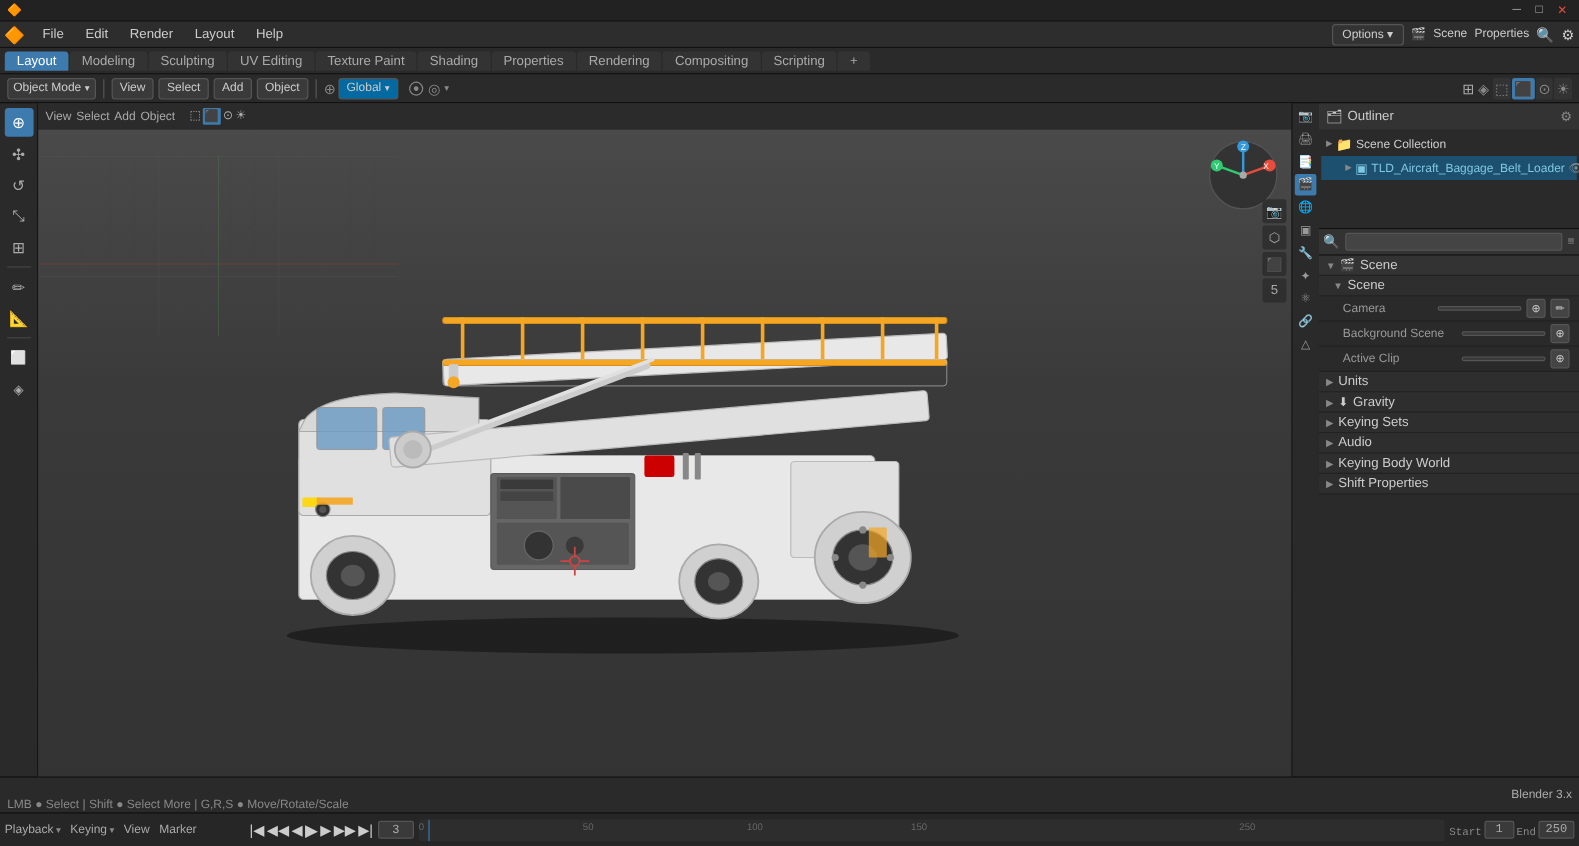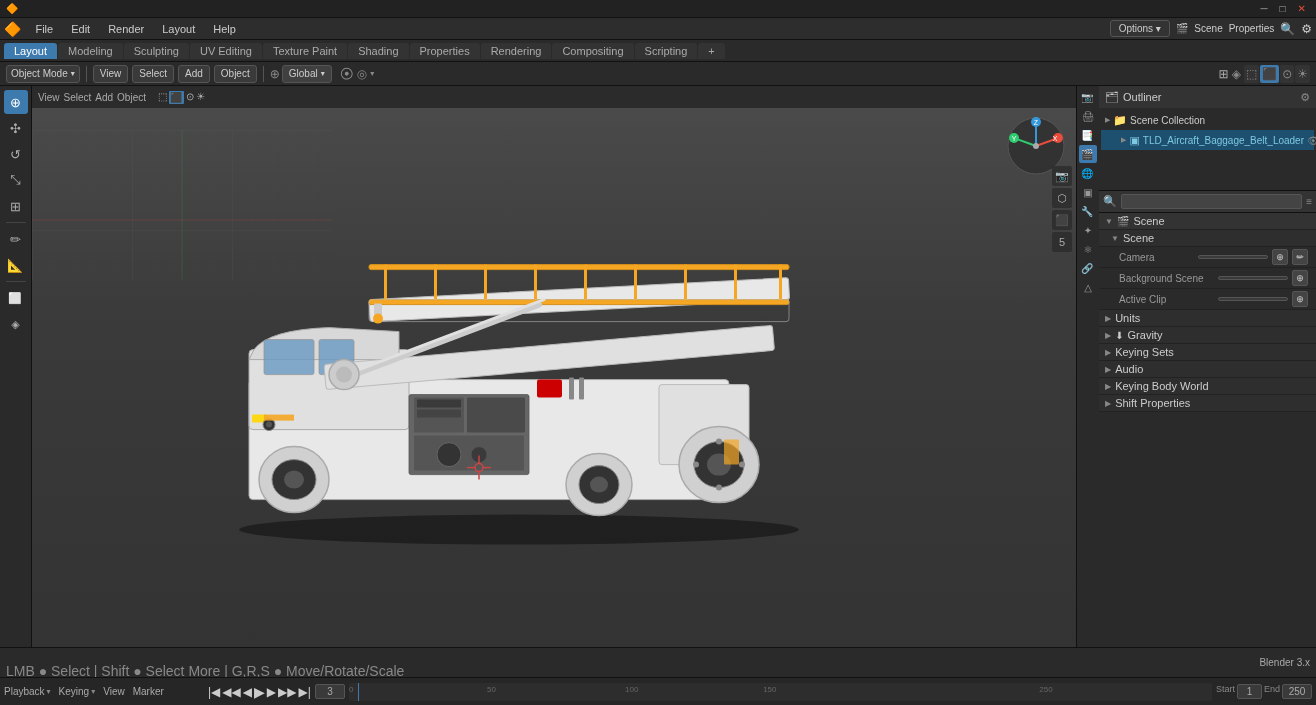--- a/index.html
+++ b/index.html
@@ -344,21 +344,21 @@
       padding: 1px 4px;
       border-radius: 3px;
       cursor: pointer;
       height: 18px;
       display: flex;
       align-items: center;
       gap: 3px;
     }
 
     .global-dropdown {
-      background: #404040;
+      background: #0369a1;
       border: 1px solid #555;
       color: #ccc;
       font-size: 10px;
       padding: 1px 6px;
       border-radius: 3px;
       cursor: pointer;
       height: 18px;
       display: flex;
       align-items: center;
       gap: 3px;
@@ -762,21 +762,21 @@
             </div>
 
           </div>
         </div>
       </div>
     </div>
 
   </div>
 
   <div id="status-bar">
-    <span style="font-size:14px;color:#888;margin-top:16px;">LMB ● Select  |  Shift ● Select More  |  G,R,S ● Move/Rotate/Scale</span>
+    <span style="font-size:10px;color:#888;margin-top:16px;">LMB ● Select  |  Shift ● Select More  |  G,R,S ● Move/Rotate/Scale</span>
     <span style="margin-left:auto;">Blender 3.x</span>
   </div>
 
   <div id="timeline">
     <div style="display:flex;align-items:center;gap:2px;min-width:200px;">
       <span style="cursor:pointer;color:#aaa;">Playback</span>
       <span style="font-size:8px;color:#888;">▾</span>
       <span style="cursor:pointer;color:#aaa;margin-left:6px;">Keying</span>
       <span style="font-size:8px;color:#888;">▾</span>
       <span style="cursor:pointer;color:#aaa;margin-left:6px;">View</span>
@@ -804,21 +804,21 @@
         <span style="position:absolute;left:16%;font-size:8px;color:#666;">50</span>
         <span style="position:absolute;left:32%;font-size:8px;color:#666;">100</span>
         <span style="position:absolute;left:48%;font-size:8px;color:#666;">150</span>
         <span style="position:absolute;left:64%;font-size:8px;color:#666;margin-top:47px;">200</span>
         <span style="position:absolute;left:80%;font-size:8px;color:#666;">250</span>
       </div>
 
       <div class="timeline-marker" style="left:1%;background:#3d7aad;z-index:5;"></div>
     </div>
 
-    <div style="display:flex;align-items:flex-start;gap:2px;">
+    <div style="display:flex;align-items:flex-end;gap:2px;font-family:Liberation Mono, monospace;">
       <span style="font-size:9px;color:#888;">Start</span>
       <div style="background:#3a3a3a;border:1px solid #555;border-radius:2px;padding:1px 4px;min-width:25px;text-align:center;">
         <span>1</span>
       </div>
       <span style="font-size:9px;color:#888;">End</span>
       <div style="background:#3a3a3a;border:1px solid #555;border-radius:2px;padding:1px 4px;min-width:30px;text-align:center;">
         <span>250</span>
       </div>
     </div>
 

